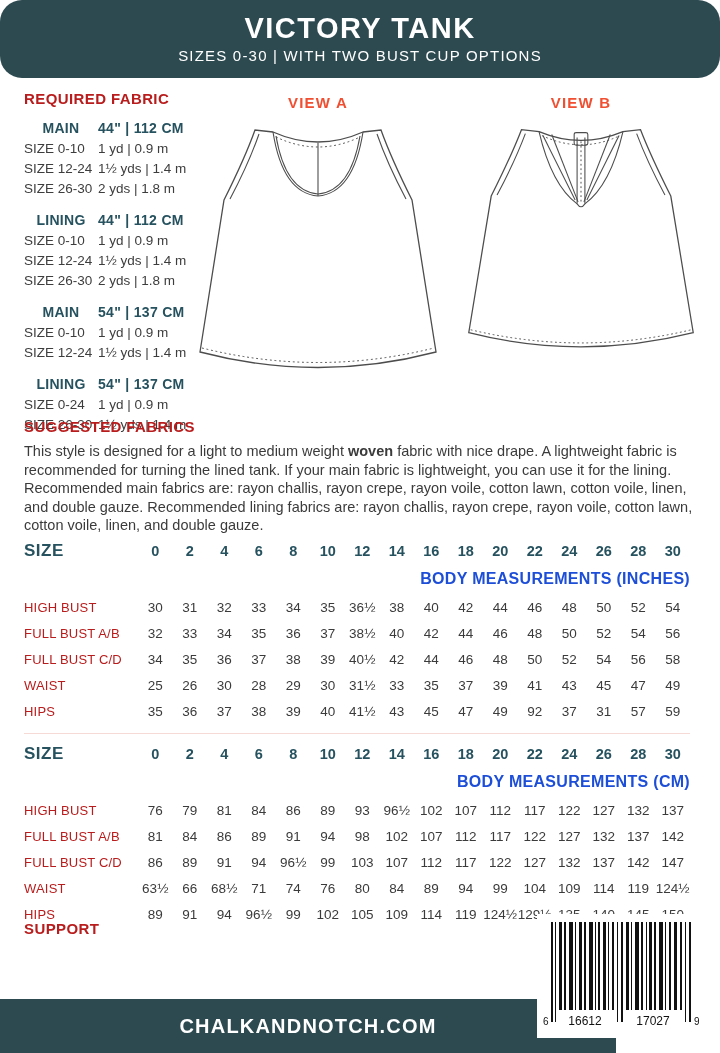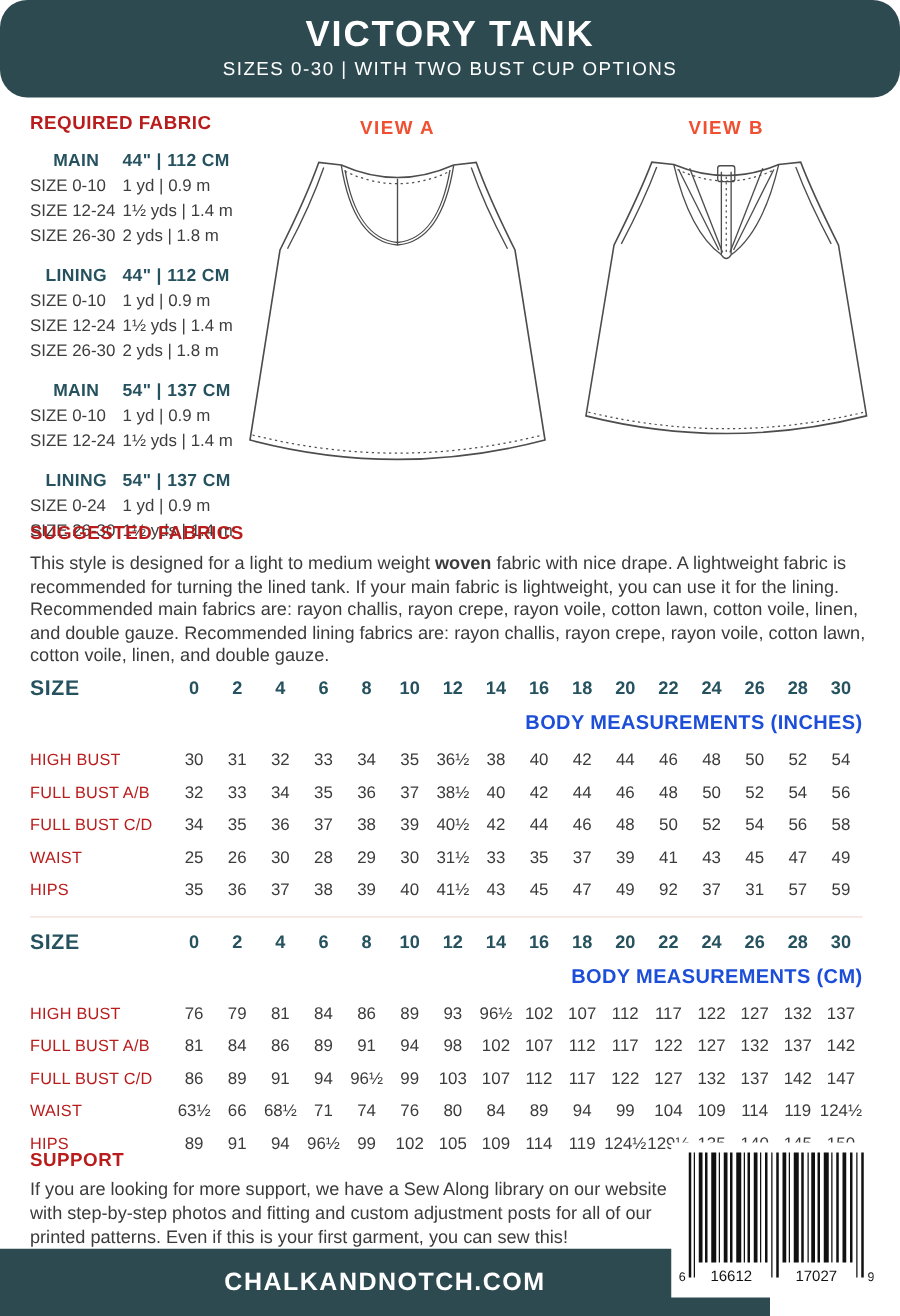--- a/index.html
+++ b/index.html
@@ -420,21 +420,20 @@
           <div class="t-cell">135</div>
           <div class="t-cell">140</div>
           <div class="t-cell">145</div>
           <div class="t-cell">150</div>
         </div>
       </div>
     </div>
 
   <section class="support">
     <h2 class="h-orange">SUPPORT</h2>
-    <p>If you are looking for more support, we have a Sew Along library on our website with step-by-step photos and fitting and custom adjustment posts for all of our printed patterns. Even if this is your first garment, you can sew this!</p>
   </section>
 
   <footer class="footer">
     <div class="site">CHALKANDNOTCH.COM</div>
   </footer>
 
   <div class="barcode">
     <svg width="156" height="114" viewBox="0 0 156 108">
       <g fill="#111">
         <rect x="8" y="0" width="2" height="100"></rect>

